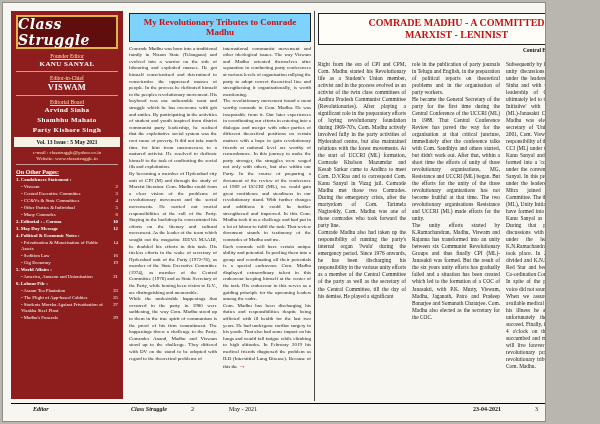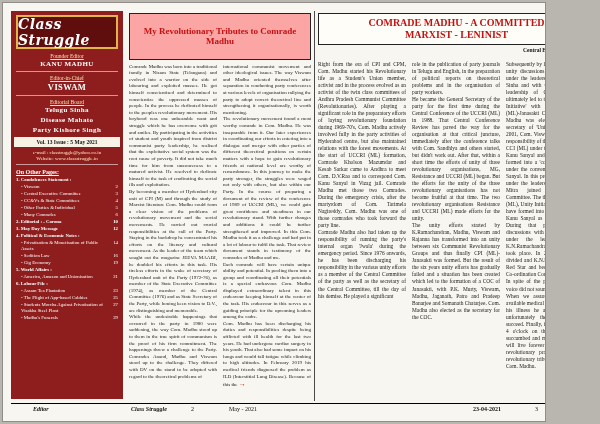--- a/index.html
+++ b/index.html
@@ -19,21 +19,21 @@
   .toc-title { font-size:6px; font-weight:bold; text-decoration:underline; margin:4px 0 2px; }
   .toc { font-size:4.8px; line-height:1.25; }
   .toc-row { display:flex; justify-content:space-between; gap:3px; margin-bottom:1px; }
   .toc-row.head { font-weight:bold; }
   .toc-row.sub { padding-left:5px; }
   .toc-label { text-align:left; }
   .toc-page { flex:0 0 auto; }
 
   
   .middle { position:absolute; left:126px; top:10px; width:182px; }
-  .mid-header { border:1px solid #222; background:#fca5a5; color:#c41212; font-weight:bold; font-size:9px; text-align:center; padding:12px 2px; line-height:1.15; }
+  .mid-header { border:1px solid #222; background:#7dd3fc; color:#c41212; font-weight:bold; font-size:9px; text-align:center; padding:3px 2px; line-height:1.15; }
   .mid-cols { display:flex; gap:6px; margin-top:4px; }
   .mid-col { width:88px; height:348px; overflow:hidden; font-size:5px; line-height:1.32; text-align:justify; color:#1a1a1a; white-space:pre-line; }
   .cont-arrow { color:#c41212; font-weight:bold; font-size:7px; }
 
   
   .divider { position:absolute; left:311px; top:8px; width:1px; height:390px; background:#4a4a4a; }
 
   
   .rightpage { position:absolute; left:315px; top:10px; width:277px; }
   .right-header { border:1.5px solid #222; background:#fffdf8; color:#c41212; font-weight:bold; font-size:10px; text-align:center; padding:3px 2px; line-height:1.2; font-family:"Liberation Serif", serif; }
@@ -57,29 +57,29 @@
 </head>
 <body>
 
 <div class="sheet">
 
   <aside class="sidebar">
     <div class="logo-box">
       <span class="logo-text">Class Struggle</span>
     </div>
     <div class="mast-label">Founder Editor</div>
-    <div class="mast-name">KANU MADHU</div>
+    <div class="mast-name">KANU SANYAL</div>
     <hr class="sb-hr">
     <div class="mast-label">Editor-in-Chief</div>
     <div class="mast-name big">VISWAM</div>
     <hr class="sb-hr">
     <div class="mast-label">Editorial Board</div>
     <div>
-        <div class="mast-name">Telugu Sinha</div>
-        <div class="mast-name">Disease Mahato</div>
+        <div class="mast-name">Arvind Sinha</div>
+        <div class="mast-name">Shambhu Mahato</div>
         <div class="mast-name">Party Kishore Singh</div>
       </div>
     <div class="vol-strip">Vol. 13   Issue : 5    May  2021</div>
     <div class="contact">e-mail : classtruggle@yahoo.co.in</div>
     <div class="contact">Website: www.classstruggle.in</div>
     <hr class="sb-hr">
     <div class="toc-title">On Other Pages:</div>
     <div class="toc">
         <div class="toc-row head">
           <span class="toc-label">1. Condolences Statement :</span>

